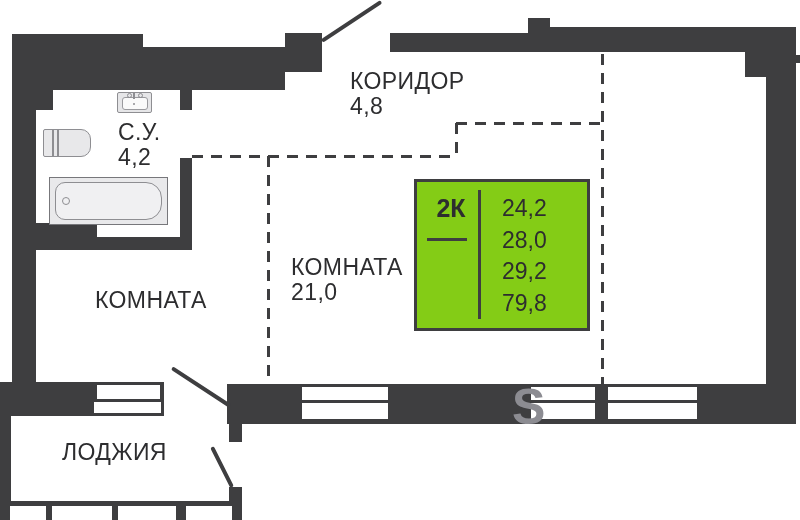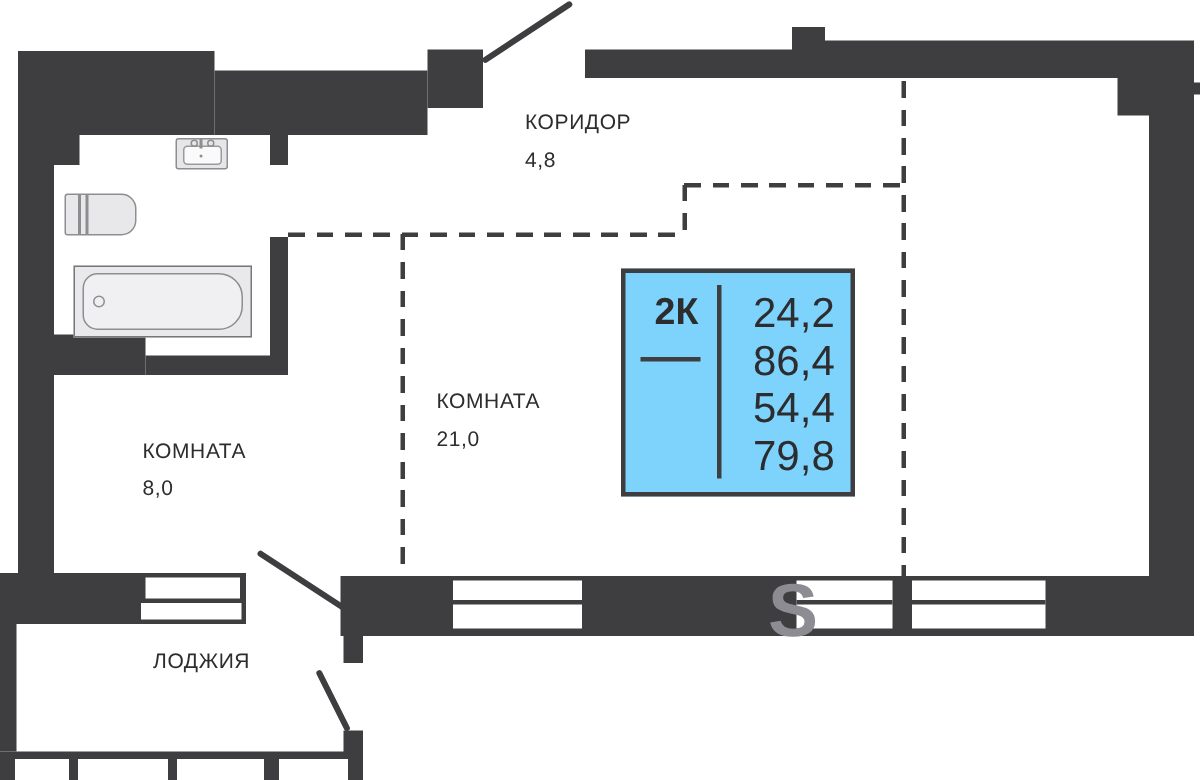--- a/index.html
+++ b/index.html
@@ -4,32 +4,32 @@
 <style>
   html,body{margin:0;padding:0;background:#ffffff;}
   .plan{position:relative;width:800px;height:520px;background:#ffffff;overflow:hidden;
         font-family:"Liberation Sans",sans-serif;color:#2d2d2f;}
   .wall{position:absolute;background:#3e3e40;}
   .dash-h{position:absolute;height:3px;
     background:repeating-linear-gradient(to right,#3e3e40 0 11px,transparent 11px 19px);}
   .dash-v{position:absolute;width:3px;
     background:repeating-linear-gradient(to bottom,#3e3e40 0 11px,transparent 11px 19px);}
   .swing{position:absolute;height:4px;background:#3e3e40;transform-origin:0 50%;border-radius:2px;}
-  .label{position:absolute;font-size:14px;line-height:25px;letter-spacing:0.4px;white-space:nowrap;}
+  .label{position:absolute;font-size:23px;line-height:25px;letter-spacing:0.4px;white-space:nowrap;}
   .win{position:absolute;background:#ffffff;}
   .win .mid{position:absolute;left:0;right:0;top:13px;height:3px;background:#3e3e40;}
   .pane{position:absolute;background:#ffffff;}
   .fixture{position:absolute;}
-  .infobox{position:absolute;left:414px;top:179px;width:156px;height:152px;
-           border:3px solid #3e3e40;background:#7dd3fc;box-sizing:border-box;}
+  .infobox{position:absolute;left:414px;top:179px;width:176px;height:152px;
+           border:3px solid #3e3e40;background:#84cc16;box-sizing:border-box;}
   .infobox .type{position:absolute;left:8px;top:12px;width:52px;text-align:center;
                  font-size:25px;font-weight:bold;}
   .infobox .underline{position:absolute;left:10px;top:56px;width:40px;height:3px;background:#3e3e40;}
   .infobox .divider{position:absolute;left:61px;top:8px;width:3px;height:129px;background:#3e3e40;}
-  .infobox .areas{position:absolute;left:85px;top:11px;font-size:28px;line-height:31.5px;}
+  .infobox .areas{position:absolute;left:85px;top:11px;font-size:23px;line-height:31.5px;}
   .watermark{position:absolute;left:512px;top:382px;font-size:50px;font-weight:bold;
              color:#8c8c92;line-height:50px;}
 </style>
 </head>
 <body>
 
 <div class="plan">
 
   <div class="wall" style="left:12px;top:34px;width:131px;height:56px;"></div>
   <div class="wall" style="left:143px;top:47px;width:142px;height:43px;"></div>
@@ -98,45 +98,48 @@
   <div class="fixture" style="left:43px;top:129px;width:48px;height:28px;background:#e8e8ea;border:1.5px solid #8e8e92;border-radius:2px 10px 10px 2px;box-sizing:border-box;">
     <div style="position:absolute;left:8px;top:0;width:1.5px;height:100%;background:#8e8e92;"></div>
     <div style="position:absolute;left:13px;top:0;width:1.5px;height:100%;background:#8e8e92;"></div>
   </div>
 
   <div class="fixture" style="left:49px;top:177px;width:119px;height:48px;background:#e9e9eb;border:1.5px solid #77777b;box-sizing:border-box;">
     <div style="position:absolute;left:5px;top:4px;width:105px;height:36px;background:#f0f0f2;border:1.3px solid #8e8e92;border-radius:10px 16px 16px 10px;"></div>
     <div style="position:absolute;left:12px;top:19px;width:6px;height:6px;border:1.3px solid #8e8e92;border-radius:50%;background:#f0f0f2;"></div>
   </div>
 
+  <div class="label" style="left:118px;top:120px;">
+    <div>С.У.</div>
+    <div>4,2</div>
+  </div>
   <div class="label" style="left:350px;top:69px;">
     <div>КОРИДОР</div>
     <div>4,8</div>
   </div>
   <div class="label" style="left:656px;top:210px;">
   </div>
   <div class="label" style="left:291px;top:255px;">
     <div>КОМНАТА</div>
     <div>21,0</div>
   </div>
   <div class="label" style="left:95px;top:288px;">
     <div>КОМНАТА</div>
-    <div>8,0</div>
   </div>
-  <div class="label" style="left:62px;top:428px;margin-left:40px;">
+  <div class="label" style="left:62px;top:440px;">
     <div>ЛОДЖИЯ</div>
   </div>
 
   <div class="infobox">
     <div class="type">2К</div>
     <div class="underline"></div>
     <div class="divider"></div>
     <div class="areas">
       <div>24,2</div>
-      <div>86,4</div>
-      <div>54,4</div>
+      <div>28,0</div>
+      <div>29,2</div>
       <div>79,8</div>
     </div>
   </div>
 
   <div class="watermark">S</div>
 
 </div>
 
 </body></html>

